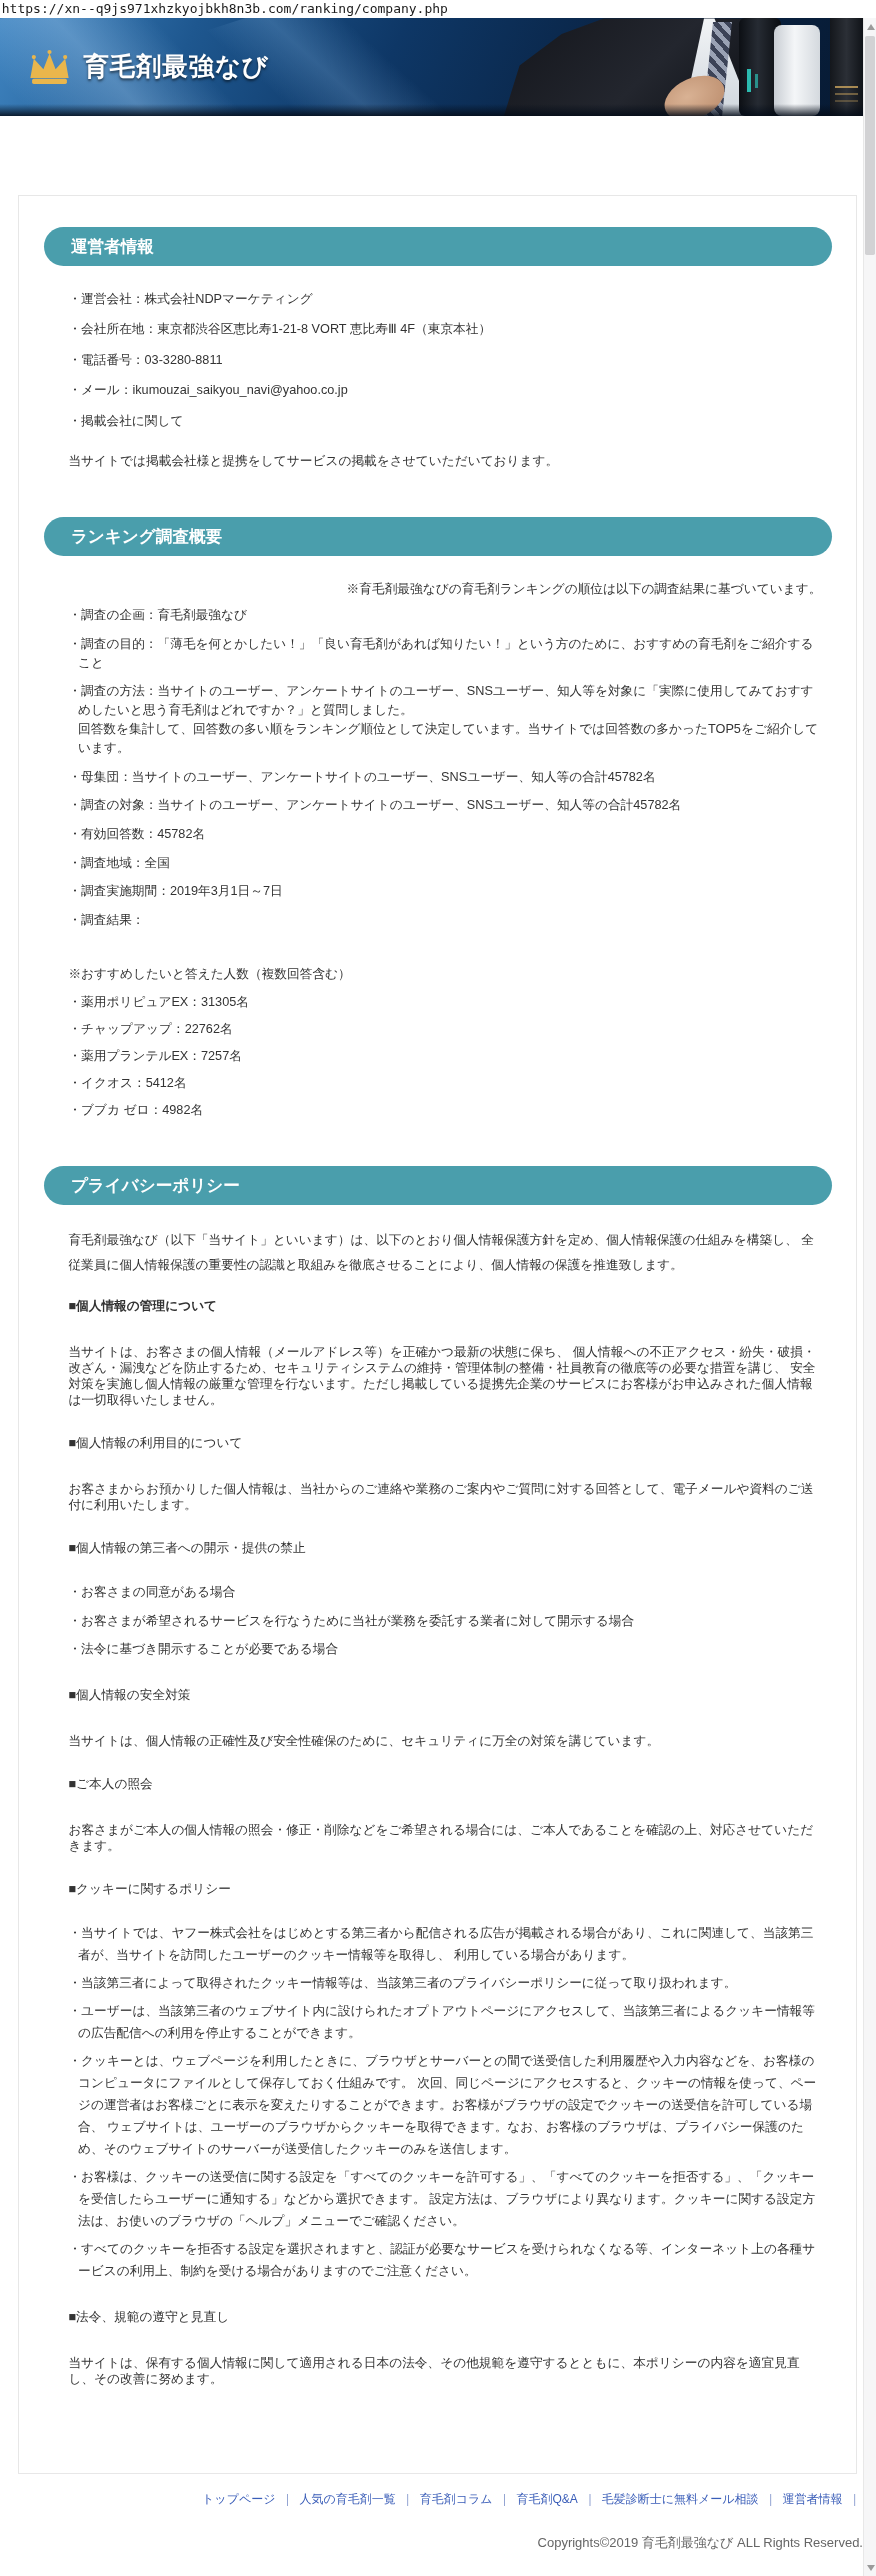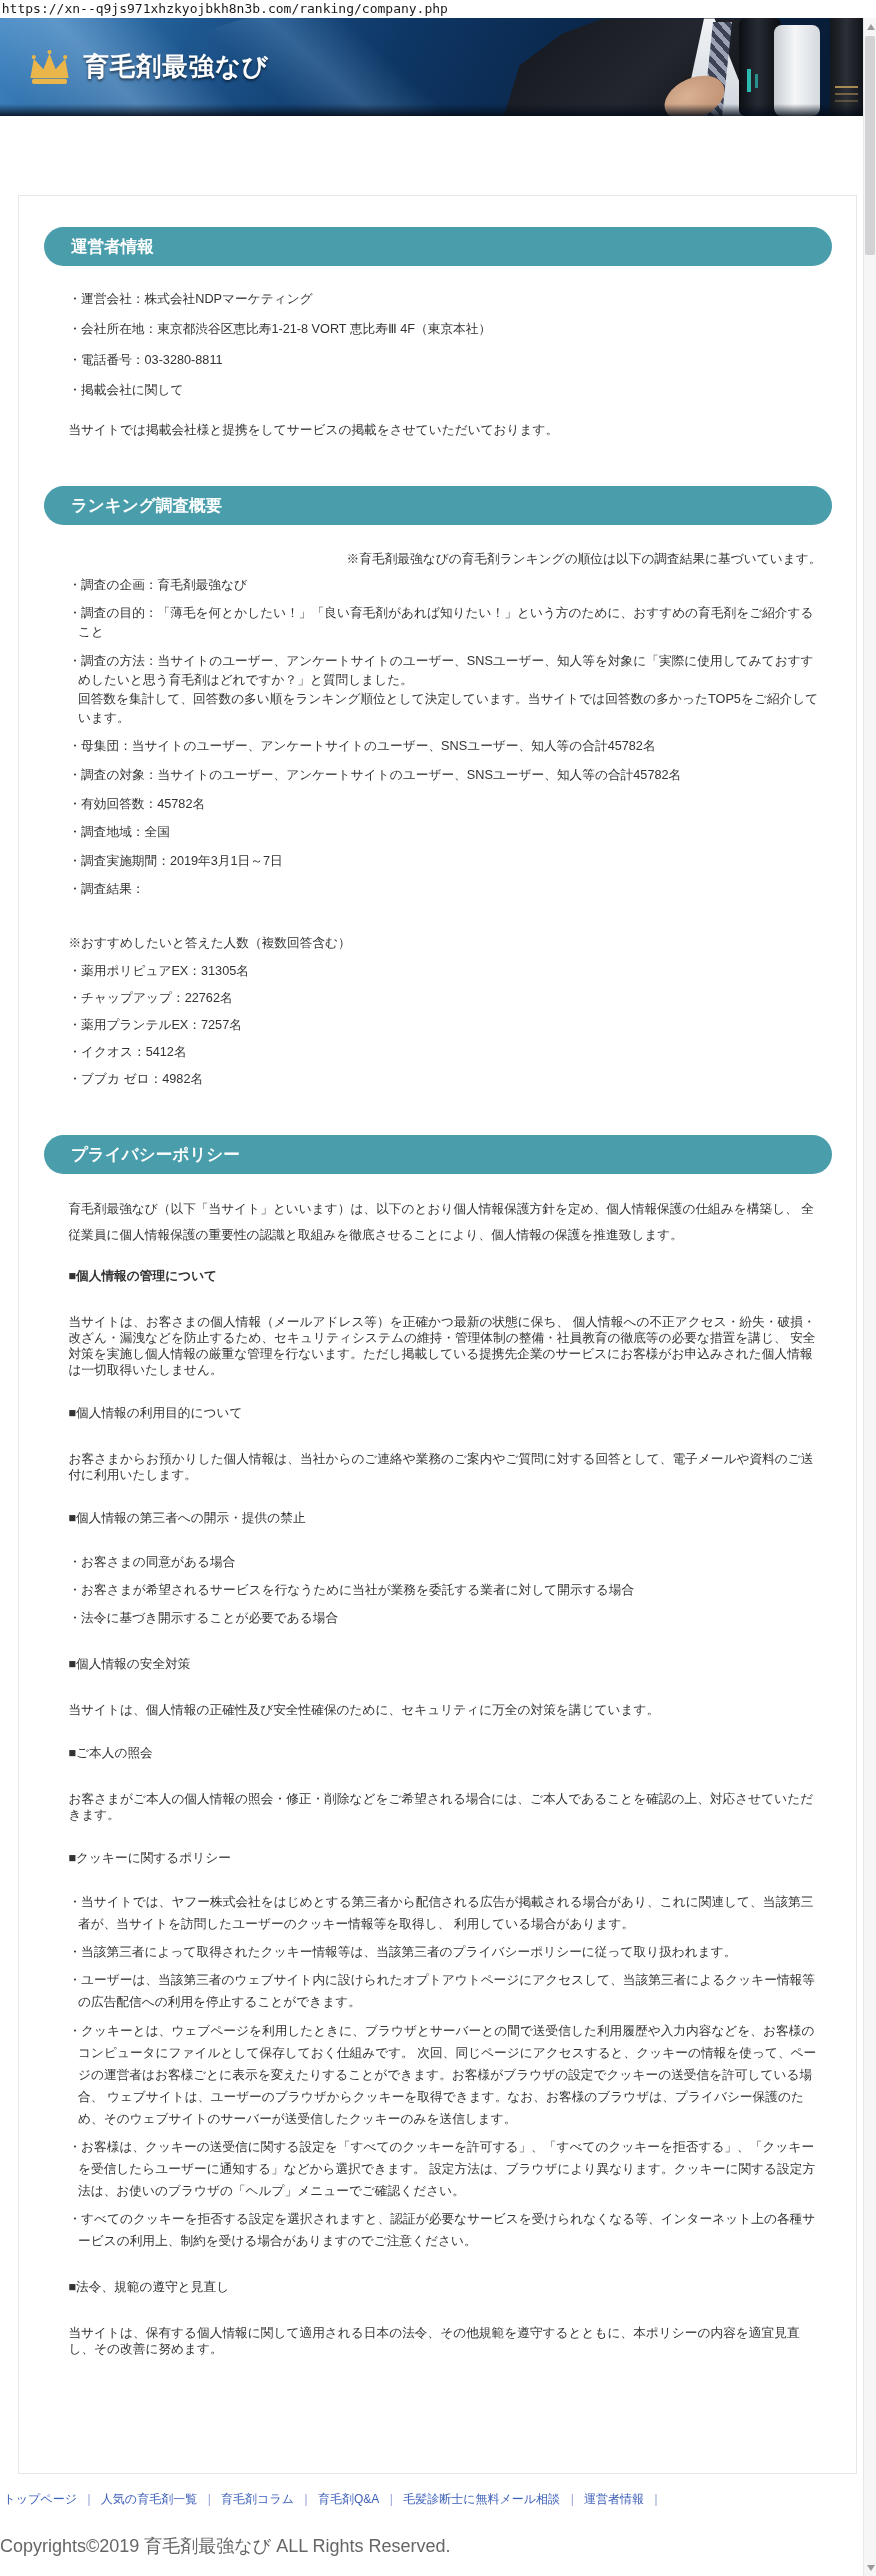--- a/index.html
+++ b/index.html
@@ -64,25 +64,25 @@
   .rk-result-head{margin-top:35px;line-height:19px;}
   .rk-result{margin-top:8.8px;}
   .rk-result .li{margin-bottom:8px;}
   .pv-intro{margin-top:23px;line-height:25.4px;}
   .pv-head{margin-top:26px;line-height:19px;}
   .pv-head.first{margin-top:19px;font-weight:bold;}
   .pv-body{margin-top:28px;line-height:16px;}
   .pv-bullets{margin-top:23px;}
   .pv-bullets .li{line-height:22px;margin-bottom:6.1px;}
   
-  .footer{position:absolute;left:0;top:2491px;width:863px;text-align:left;}
+  .footer{position:absolute;left:0;top:2491px;width:863px;text-align:right;}
   .footer-links{font-size:12px;color:#3a5db8;}
   .footer-links a{color:#3a5db8;text-decoration:none;margin:0 3.5px;cursor:pointer;}
   .footer-links .sep{color:#7388c4;margin:0 2.6px;}
-  .copyright{margin-top:26px;font-size:18px;color:#666;}
+  .copyright{margin-top:26px;font-size:13px;color:#666;}
 </style>
 </head>
 <body>
 
 <div class="page">
 
   <div class="url-text">https://xn--q9js971xhzkyojbkh8n3b.com/ranking/company.php</div>
 
   <div class="banner">
     <div class="streak2"></div>
@@ -118,20 +118,21 @@
     <div class="sb-arrow down"></div>
   </div>
 
   <div class="card">
 
     <div class="bar">運営者情報</div>
     <div class="sec-body op-list">
       <div class="li">・運営会社：株式会社NDPマーケティング</div>
       <div class="li">・会社所在地：東京都渋谷区恵比寿1-21-8 VORT 恵比寿Ⅲ 4F（東京本社）</div>
       <div class="li">・電話番号：03-3280-8811</div>
+      <div class="li">・メール：ikumouzai_saikyou_navi@yahoo.co.jp</div>
       <div class="li">・掲載会社に関して</div>
       <div class="op-note">当サイトでは掲載会社様と提携をしてサービスの掲載をさせていただいております。</div>
     </div>
 
     <div class="bar mt2">ランキング調査概要</div>
     <div class="sec-body">
       <div class="rk-intro">※育毛剤最強なびの育毛剤ランキングの順位は以下の調査結果に基づいています。</div>
       <div class="rk-list">
         <div class="li">・調査の企画：育毛剤最強なび</div>
         <div class="li">・調査の目的：「薄毛を何とかしたい！」「良い育毛剤があれば知りたい！」という方のために、おすすめの育毛剤をご紹介すること</div>

